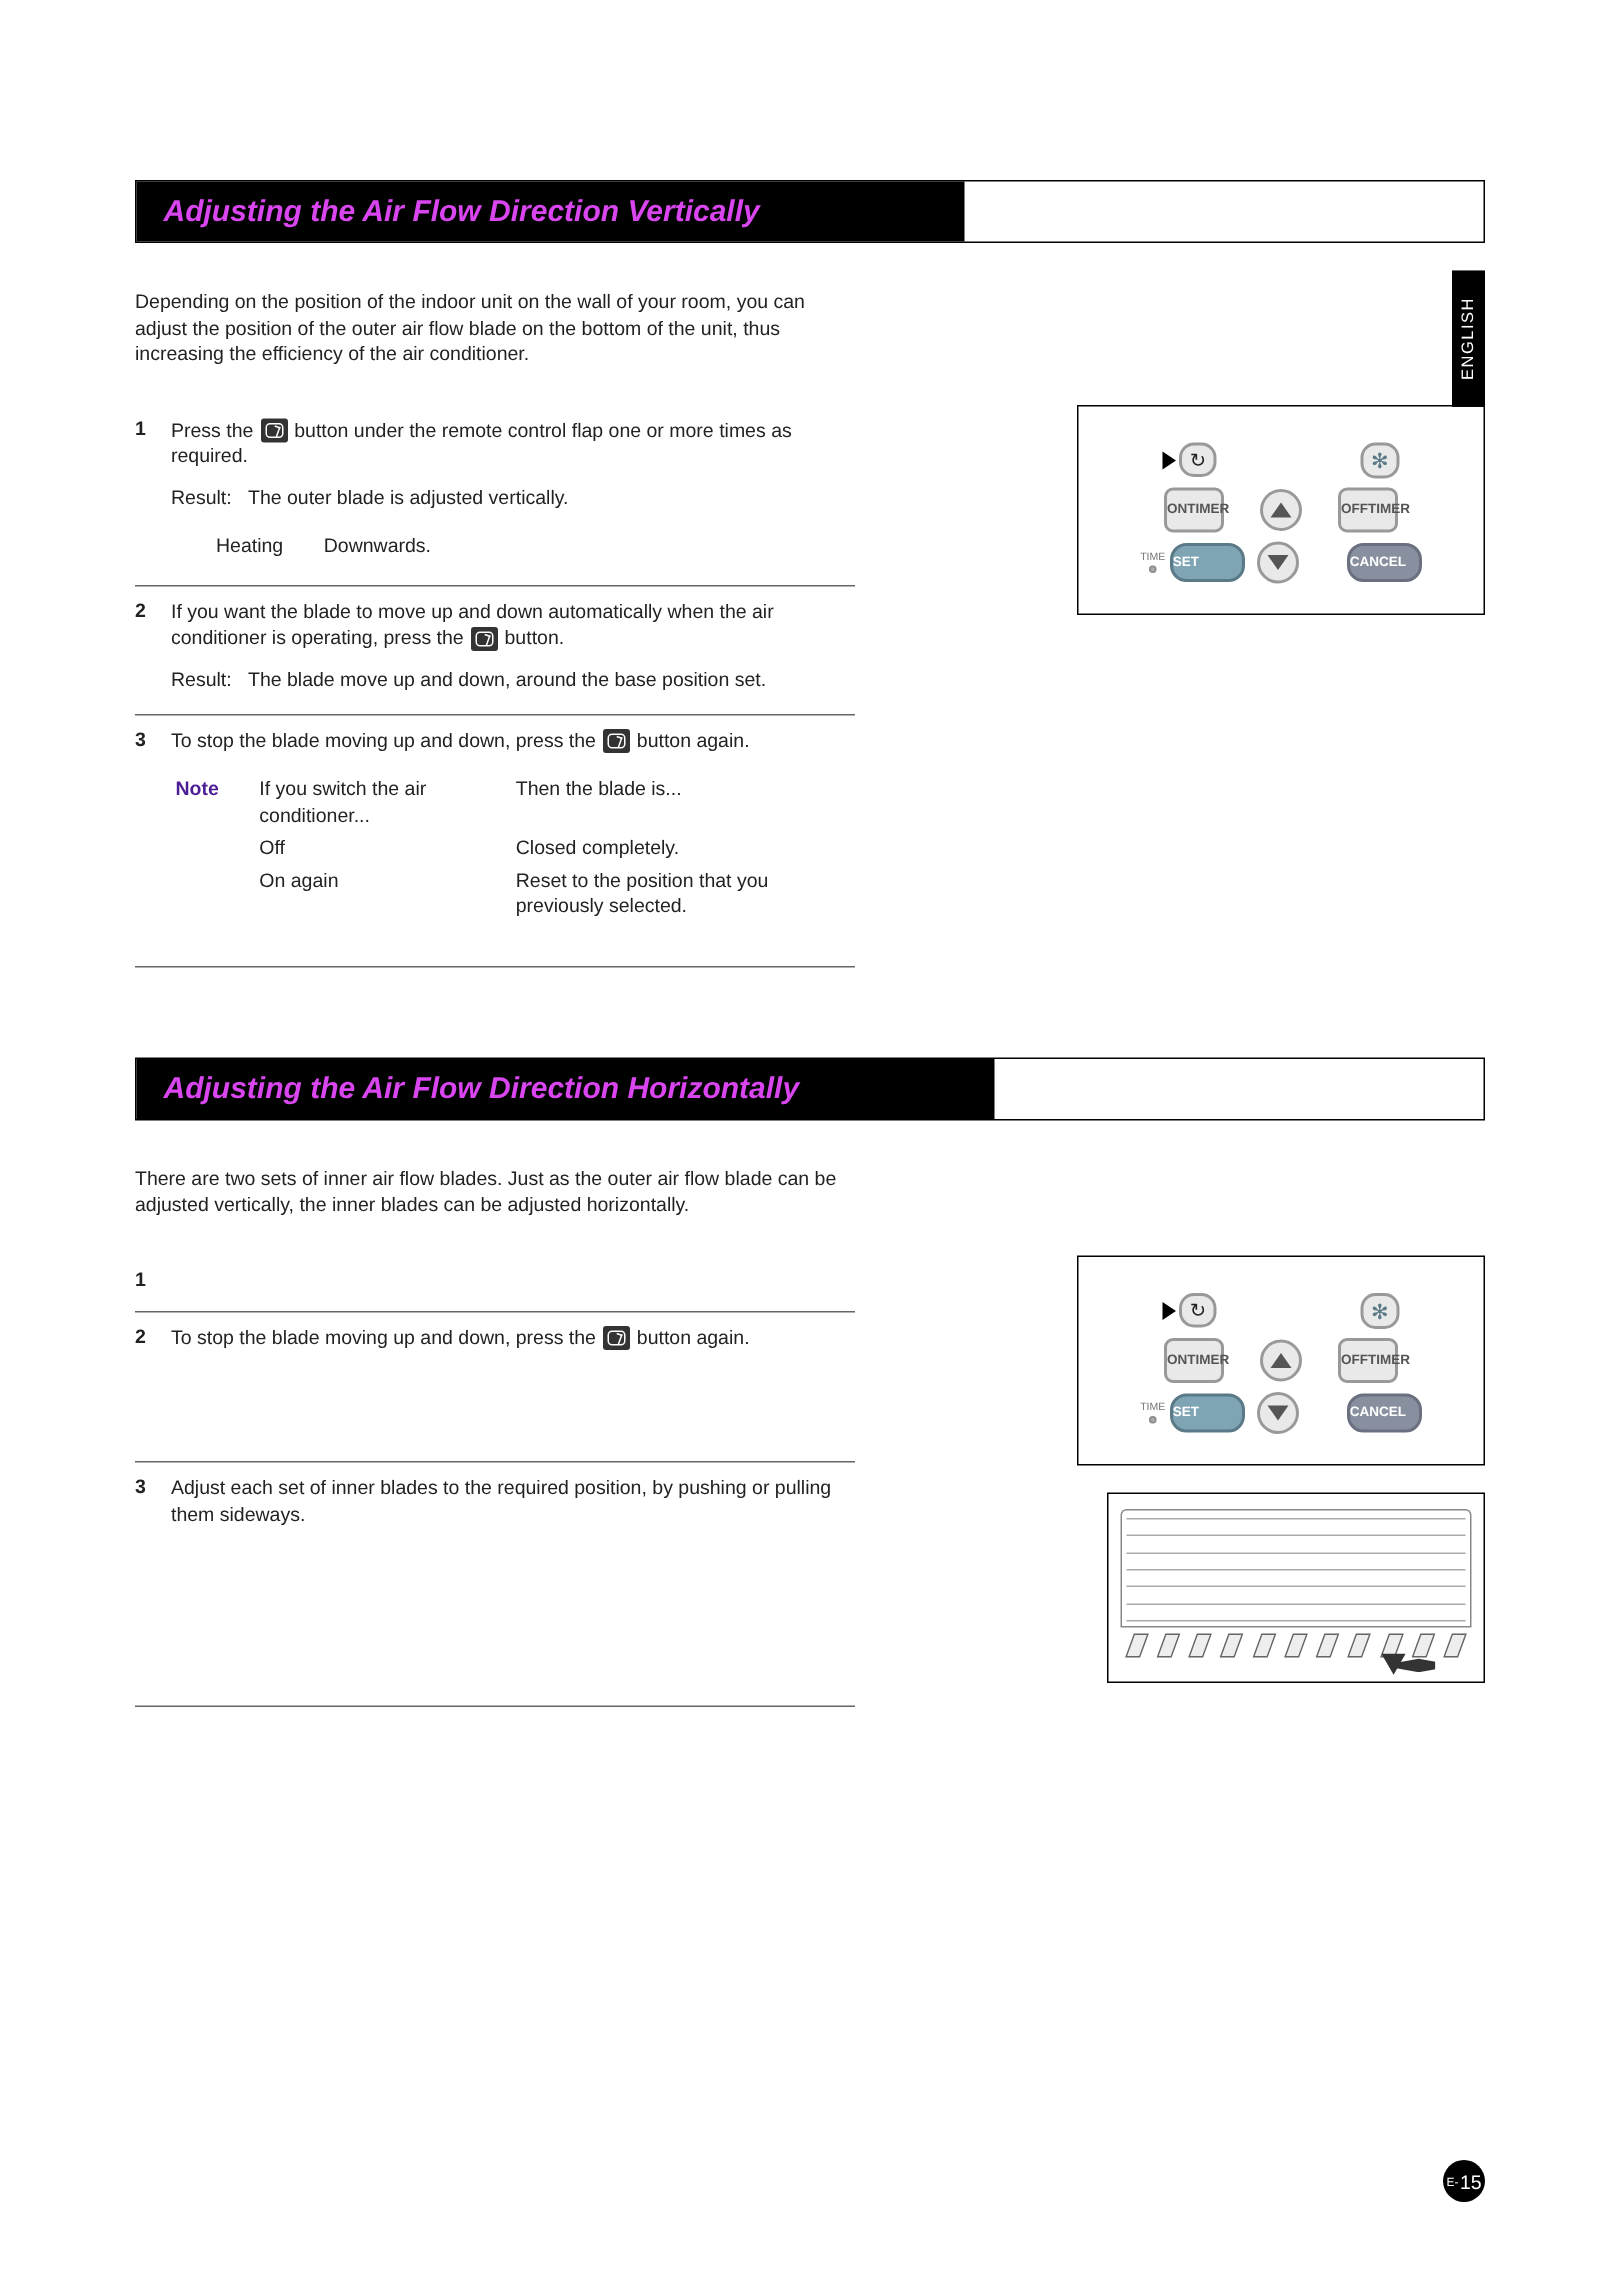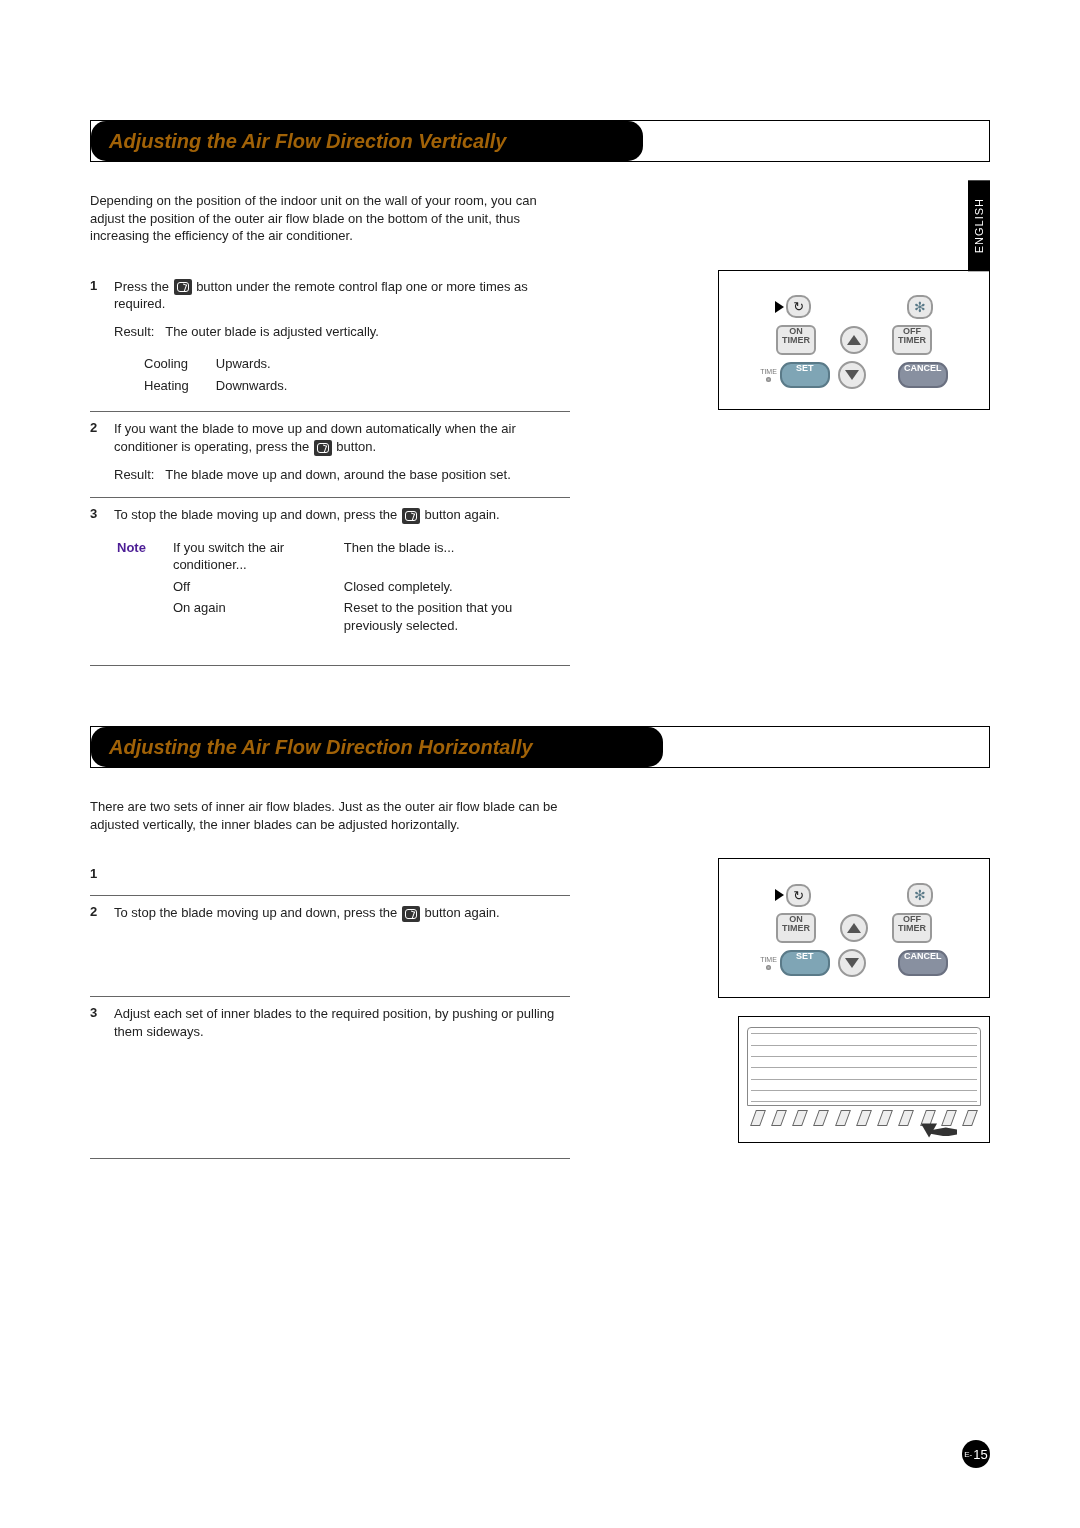--- a/index.html
+++ b/index.html
@@ -32,28 +32,27 @@
   }
   .section-header {
     border: 1px solid #000;
     padding: 0 0 0 0;
     margin-bottom: 30px;
     line-height: 0;
   }
   .section-header .bar {
     display: inline-block;
     background: #000;
-    color: #a16207;
+    color: #d946ef;
     font-weight: bold;
     font-style: italic;
     font-size: 20px;
     padding: 8px 14px 8px 18px;
     line-height: 1.2;
     width: 520px;
-    border-radius: 15px;
   }
   .section-header .bar.wider { width: 540px; }
   .intro {
     width: 480px;
     margin: 0 0 25px 0;
     line-height: 1.35;
   }
   .content-row {
     display: flex;
     align-items: flex-start;
@@ -125,21 +124,21 @@
   }
   .remote-row { display: flex; align-items: center; justify-content: center; margin: 6px 0; }
   .slot {
     border: 2px solid #999; border-radius: 10px;
     padding: 3px 5px; display: inline-flex; align-items: center; justify-content: center;
     background: #e9e9e9;
   }
   .pill {
     border: 2px solid #999; border-radius: 6px;
     font-size: 9px; font-weight: bold; color: #555;
-    display: inline-flex; flex-direction: column; align-items: center; justify-content: flex-start;
+    display: inline-flex; align-items: center; justify-content: space-between;
     background: #e9e9e9;
     line-height: 1;
   }
   .pill.sm { width: 36px; height: 26px; }
   .pill.md { width: 46px; height: 22px; border-radius: 11px; }
   .pill.set { background: #7fa5b5; color: #fff; border-color: #5a7a88; }
   .pill.cancel { background: #8890a0; color: #fff; border-color: #6a7080; margin-left: 24px; }
   .tri-up, .tri-down {
     width: 0; height: 0; border-left: 7px solid transparent; border-right: 7px solid transparent;
   }
@@ -210,25 +209,20 @@
 
       <div class="step">
         <div class="step-num">1</div>
         <div class="step-body">
           <span>Press the </span><span class="btn-icon"></span><span> button under the remote control flap one or more times as required.</span>
           <div class="result-line">
             <span class="underline">Result</span>:&nbsp;&nbsp;&nbsp;<span>The outer blade is adjusted vertically.</span>
           </div>
           <table class="rec-table">
             <tbody>
-            <tr>
-              <td></td>
-              <td>Cooling</td>
-              <td>Upwards.</td>
-            </tr>
             <tr>
               <td></td>
               <td>Heating</td>
               <td>Downwards.</td>
             </tr>
           </tbody>
             </table>
         </div>
       </div>
 

